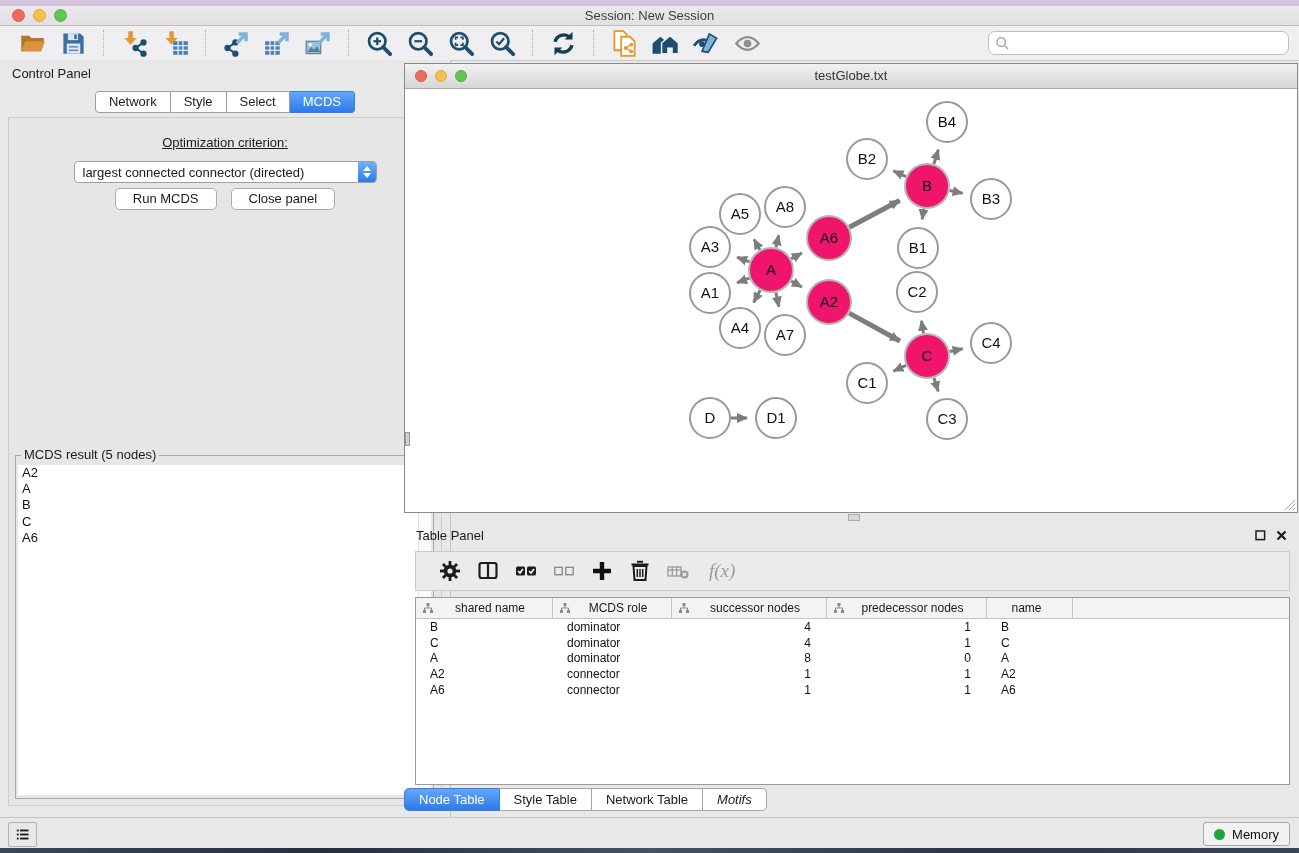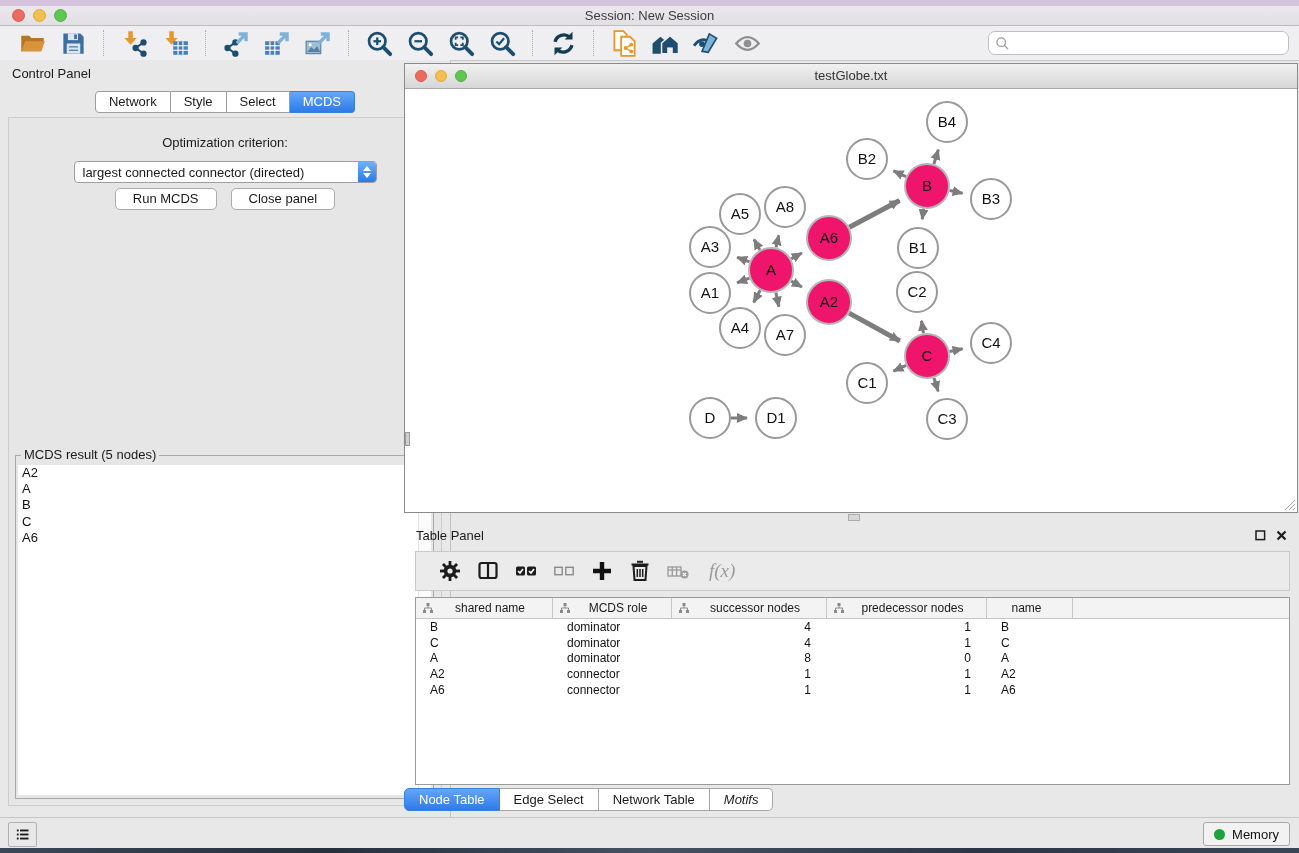--- a/index.html
+++ b/index.html
@@ -33,21 +33,21 @@
   .panel-header{height:26px;display:flex;align-items:center;padding:0 12px;font-size:13px;color:#1a1a1a;}
   .ph-title{flex:1;}
   .ph-icons{display:flex;gap:10px;align-items:center;}
   .ph-icons svg{width:11px;height:11px;display:block;cursor:pointer;}
   .cp-tabs{display:flex;justify-content:center;margin-top:5px;position:relative;z-index:2;}
   .cp-tab{height:20px;line-height:20px;padding:0 13px;font-size:13px;background:#fff;border:1px solid #9d9d9d;border-left:none;color:#1a1a1a;cursor:pointer;}
   .cp-tab:first-child{border-left:1px solid #9d9d9d;border-radius:4px 0 0 4px;}
   .cp-tab:last-child{border-radius:0 4px 4px 0;}
   .cp-tab.active{background:linear-gradient(#63a7f8,#2e7ae9);color:#fff;border-color:#3a7fd8;}
   .cp-content{position:absolute;top:57px;left:8px;right:8px;bottom:12px;background:#e6e6e6;border:1px solid #cdcdcd;}
-  .opt-label{text-align:center;font-size:13px;color:#1a1a1a;margin-top:17px;}
+  .opt-label{text-align:center;font-size:13px;color:#1a1a1a;margin-top:17px;text-decoration:underline;}
   .dropdown{position:relative;width:303px;height:22px;margin:11px auto 0 auto;background:#fff;border:1px solid #9e9e9e;border-radius:4px;
             font-size:13px;line-height:22px;padding-left:8px;box-sizing:border-box;color:#1a1a1a;cursor:pointer;}
   .dd-stepper{position:absolute;right:0;top:0;bottom:0;width:18px;background:linear-gradient(#6db1fa,#2d79e8);border-radius:0 3px 3px 0;
               display:flex;flex-direction:column;align-items:center;justify-content:center;gap:2px;}
   .dd-stepper i{width:0;height:0;border-left:4px solid transparent;border-right:4px solid transparent;display:block;}
   .dd-up{border-bottom:5px solid #fff;}
   .dd-down{border-top:5px solid #fff;}
   .cp-btn-row{display:flex;justify-content:center;gap:14px;margin-top:5px;}
   .btn{height:20px;line-height:20px;padding:0 17px;background:#fff;border:1px solid #ababab;border-radius:5px;font-size:13px;color:#1a1a1a;cursor:pointer;}
   .group-box{position:absolute;left:6px;right:7px;top:337px;bottom:6px;border:1px solid #a9a9a9;padding-left:16px;}
@@ -578,21 +578,21 @@
             <div class="td a-left" style="width: 137px;">A6</div>
             <div class="td a-left" style="width: 119px;">connector</div>
             <div class="td a-right" style="width: 155px;">1</div>
             <div class="td a-right" style="width: 160px;">1</div>
             <div class="td a-left" style="width: 86px;">A6</div>
           </div>
         </div>
     </div>
     <div class="tp-tabs" id="tp-tabs">
         <div class="tt-tab active">Node Table</div>
-        <div class="tt-tab">Edge Select</div>
+        <div class="tt-tab">Style Table</div>
         <div class="tt-tab">Network Table</div>
         <div class="tt-tab">Motifs</div>
       </div>
   </div>
 
   <div class="statusbar">
     <div class="list-btn">
       <svg viewBox="0 0 24 24">
         <g fill="#1c1c1c">
           <rect x="4" y="5" width="2.6" height="2.6"></rect>

